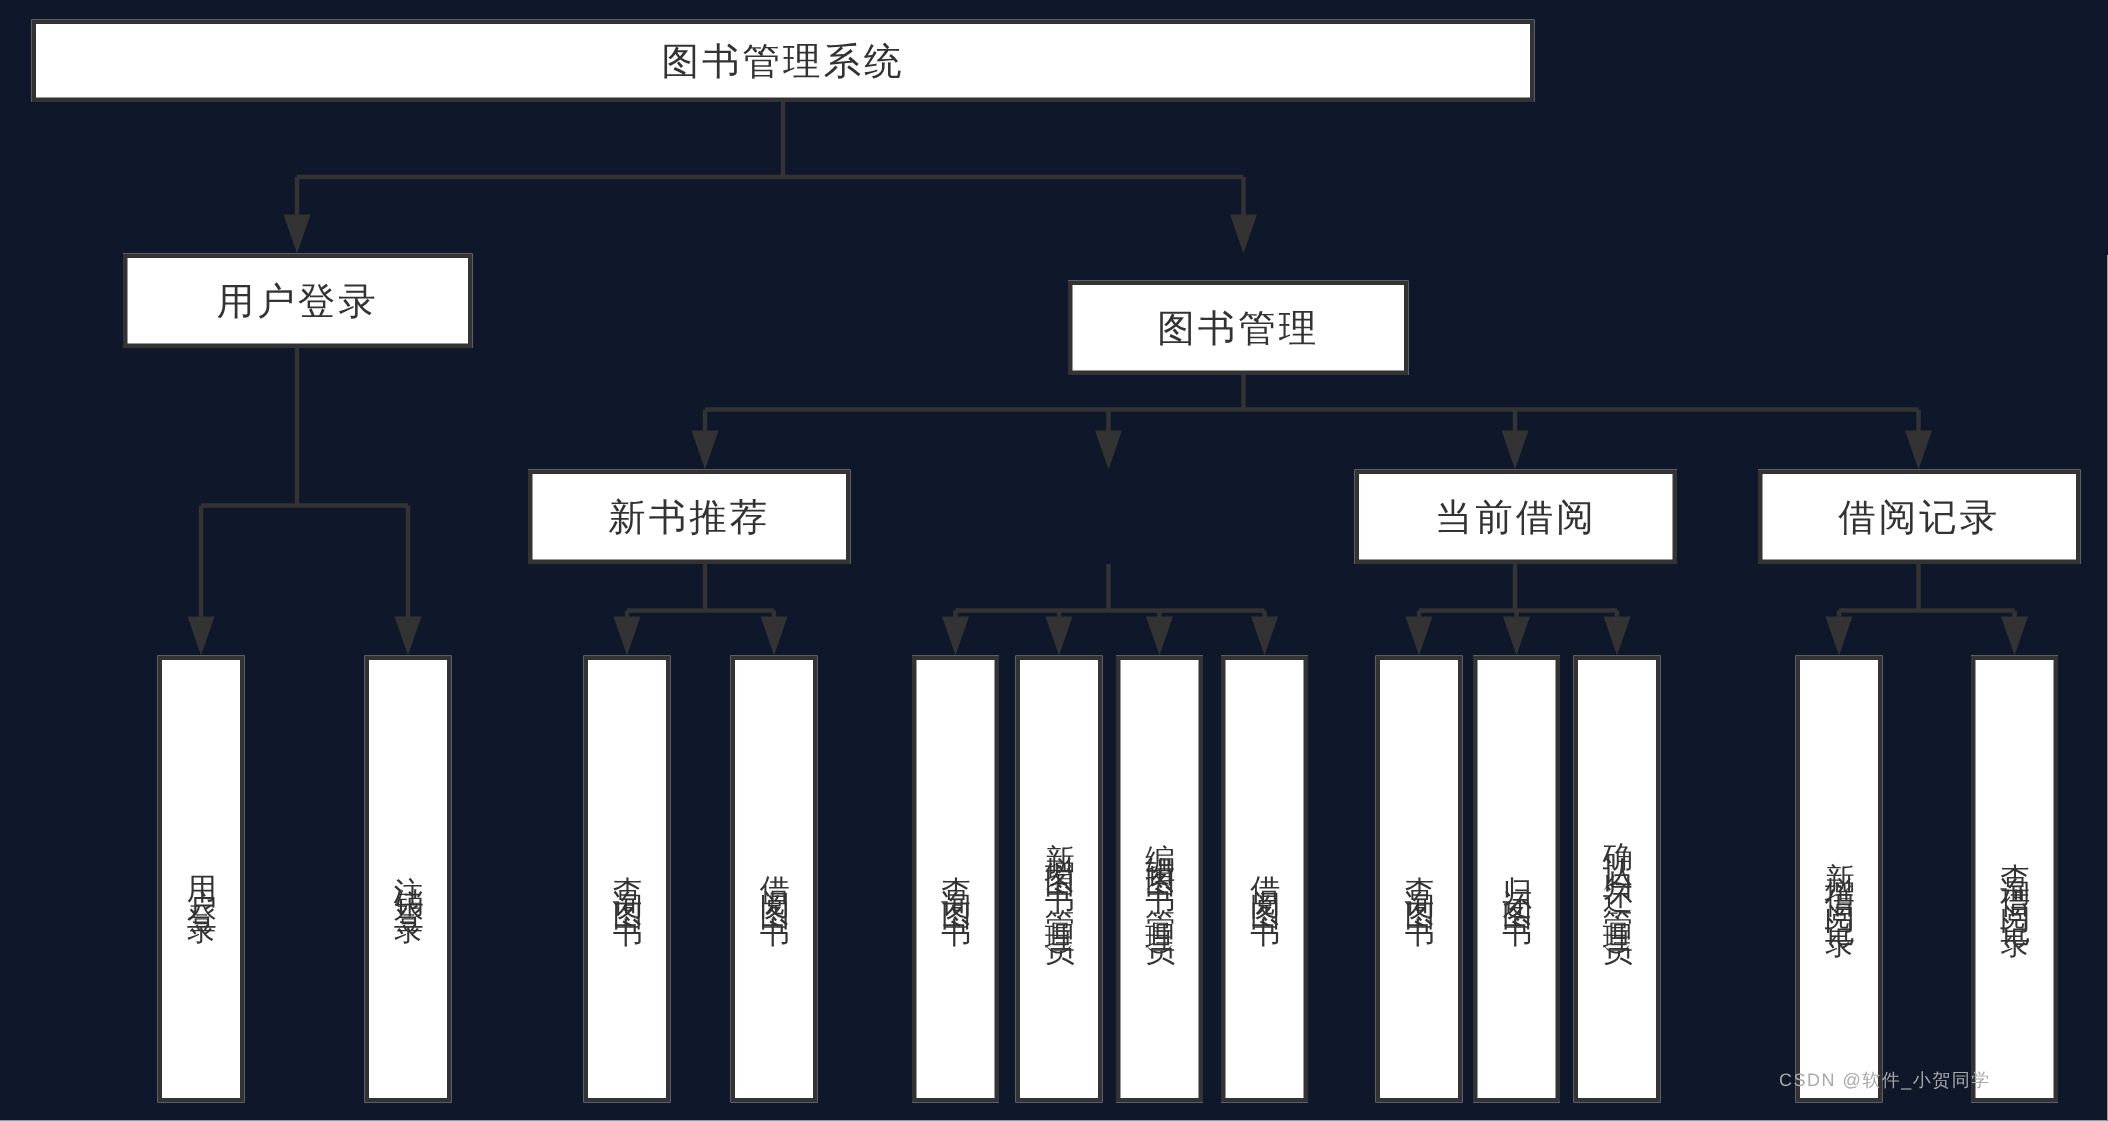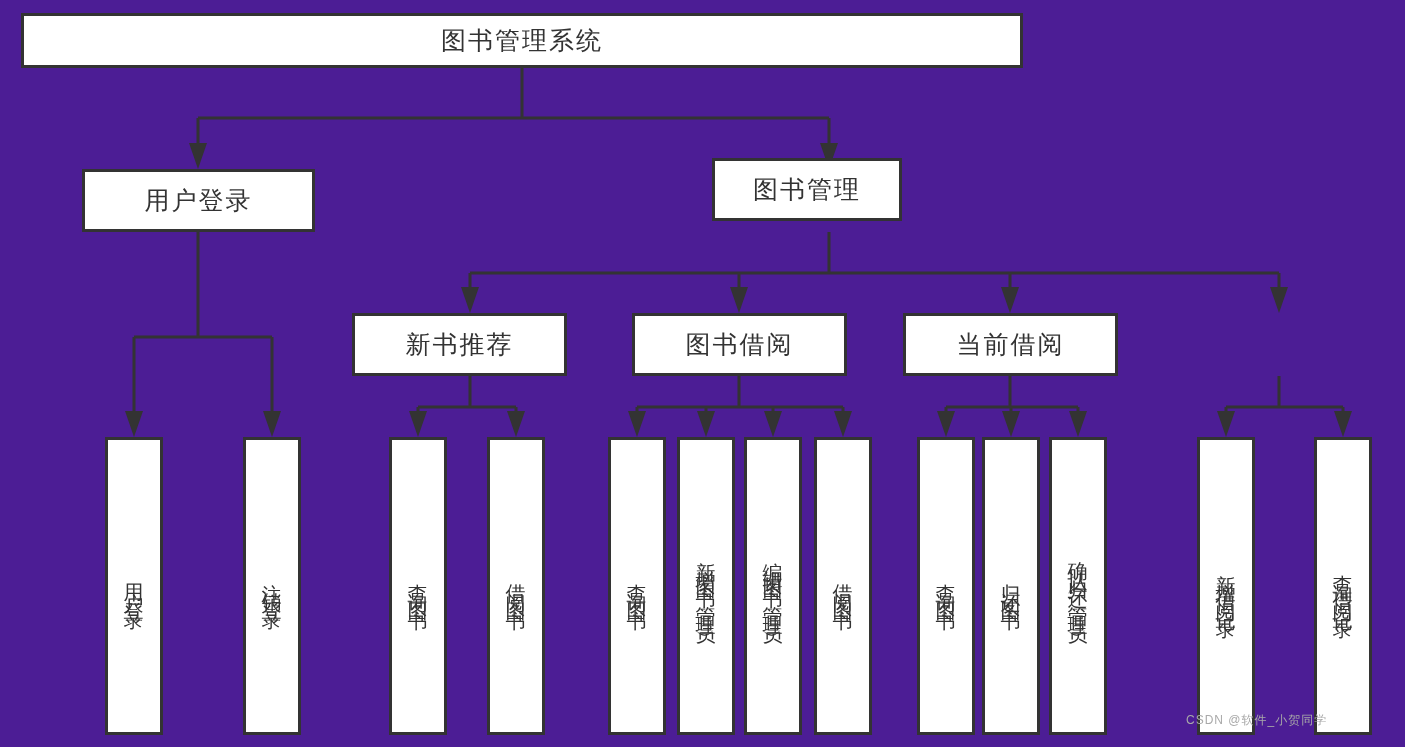--- a/index.html
+++ b/index.html
@@ -1,20 +1,20 @@
 <!DOCTYPE html>
 <html><head>
 <meta charset="utf-8">
 <style>
   html, body { margin: 0; padding: 0; background: #ffffff; }
   .stage {
     position: relative;
     width: 1405px;
     height: 747px;
-    background: #4c1d95;
+    background: #0f172a;
     overflow: hidden;
     font-family: "Liberation Sans", "DejaVu Sans", sans-serif;
     color: #333333;
   }
   svg.connectors {
     position: absolute;
     left: 0; top: 0;
     width: 1405px; height: 747px;
   }
   .node {
@@ -115,25 +115,25 @@
     </g>
     <g fill="#333333" stroke="none">
       <polygon points="1217,411 1235,411 1226,437"></polygon>
       <polygon points="1334,411 1352,411 1343,437"></polygon>
     </g>
   </svg>
 
   <div class="node hbox" style="left:21px; top:13px; width:1002px; height:55px;">图书管理系统</div>
 
   <div class="node hbox" style="left:82px; top:169px; width:233px; height:63px;">用户登录</div>
-  <div class="node hbox" style="left:712px; top:158px; width:190px; height:63px;">图书管理</div>
+  <div class="node hbox" style="left:712px; top:187px; width:227px; height:63px;">图书管理</div>
 
   <div class="node hbox" style="left:352px; top:313px; width:215px; height:63px;">新书推荐</div>
-  <div class="node hbox" style="left:632px; top:313px; width:215px; height:63px;">图书借阅</div>
   <div class="node hbox" style="left:903px; top:313px; width:215px; height:63px;">当前借阅</div>
+  <div class="node hbox" style="left:1172px; top:313px; width:215px; height:63px;">借阅记录</div>
 
   <div class="node vbox" style="left:105px; top:437px; width:58px; height:298px;">
     <span>用户登录</span>
   </div>
   <div class="node vbox" style="left:243px; top:437px; width:58px; height:298px;">
     <span>注销登录</span>
   </div>
 
   <div class="node vbox" style="left:389px; top:437px; width:58px; height:298px;">
     <span>查询图书</span>

